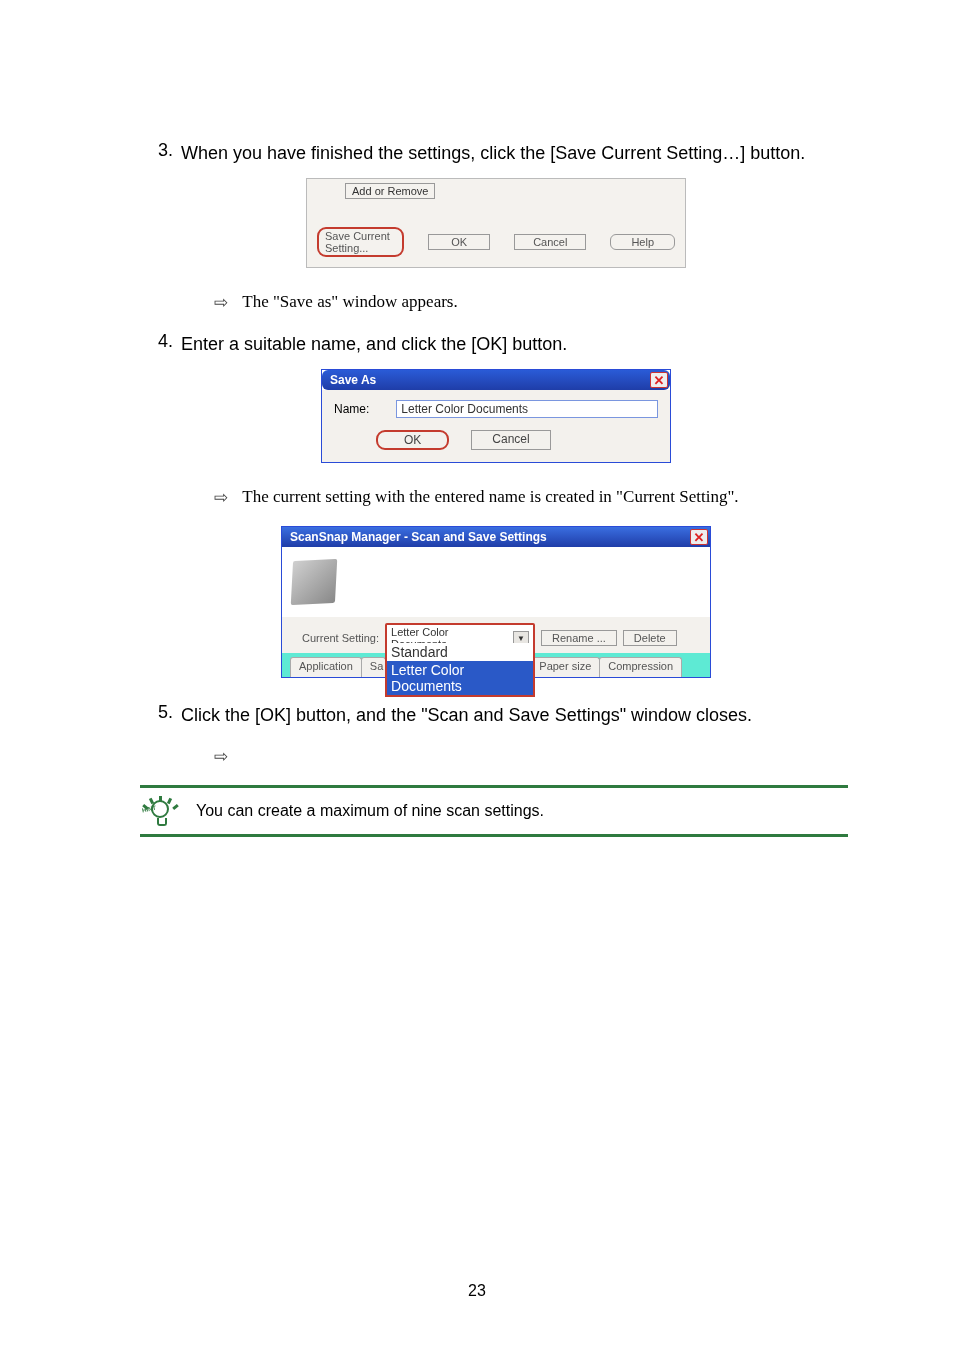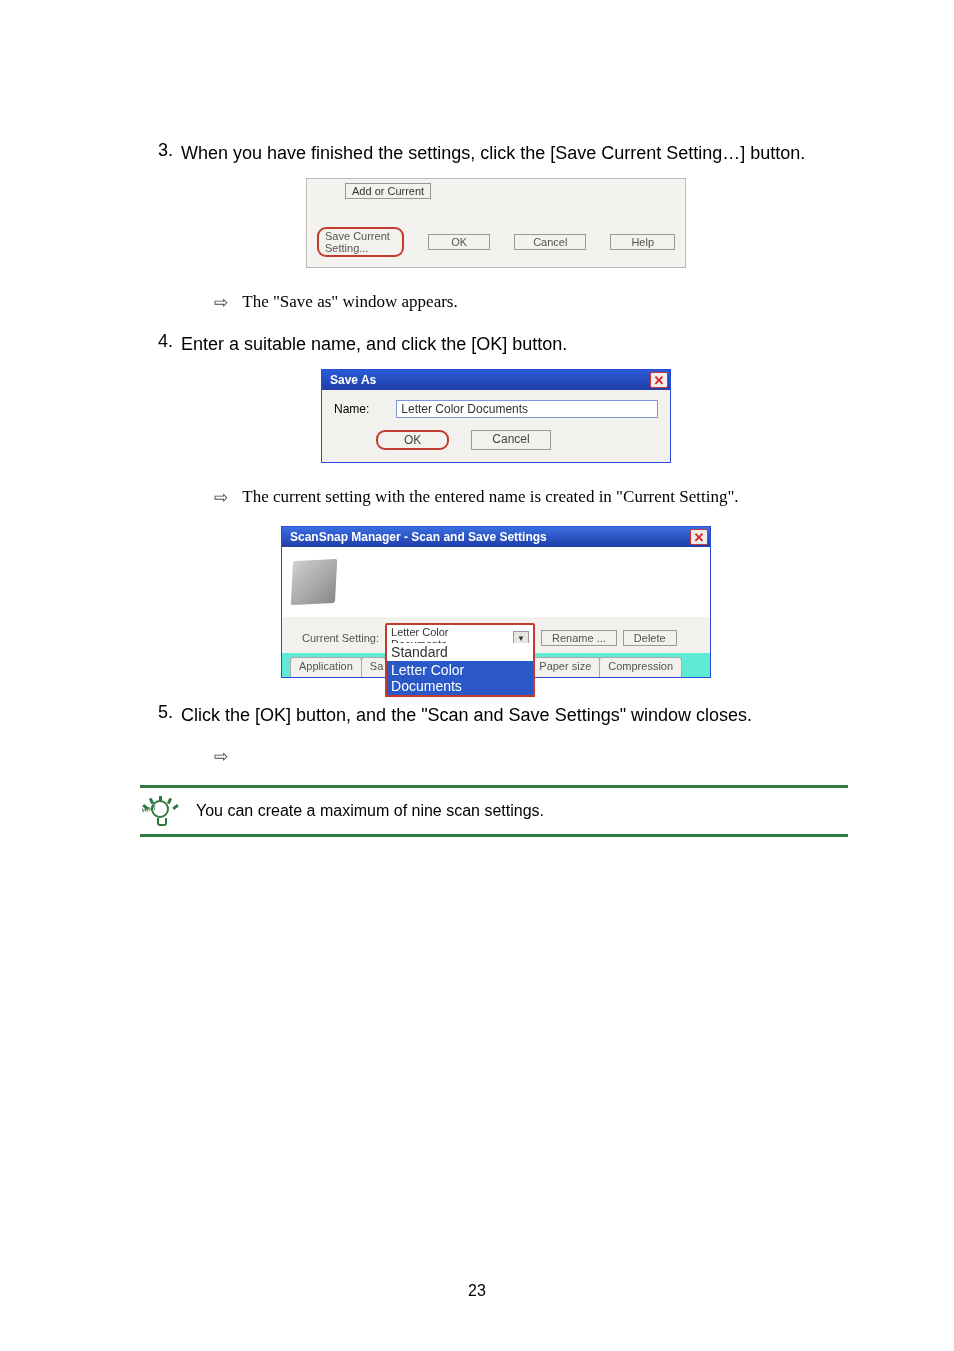--- a/index.html
+++ b/index.html
@@ -17,30 +17,30 @@
     .dlg1 .addbtn { display: inline-block; border: 1px solid #999; background: #f4f2ee; padding: 1px 6px; margin: 2px 0 0 28px; }
     .dlg1 .spacer { height: 28px; }
     .dlg1 .row { display: flex; align-items: center; gap: 24px; }
     .scsbtn {
       display:inline-block; border:2px solid #c43b2e; border-radius:9px;
       padding:1px 6px; font-size:11px; color:#555; background:#f4f2ee;
       position:relative;
     }
     .dlg1 .plain { display:inline-block; border:1px solid #999; padding:1px 18px; background:#f4f2ee; color:#555;}
     .dlg1 .plain.ok{ padding:1px 22px;}
-    .dlg1 .plain.help{ padding:1px 20px;}
+    .dlg1 .plain.help{ padding:1px 20px;border-radius:6px;}
 
     
     .note { display:flex; gap:14px; font-family: 'Times New Roman', serif; font-size: 17px; margin: 4px 0 18px 56px; }
     .note .arrow { color:#444; }
 
     
     .dlg2 { width: 350px; border:1px solid #2a4bd7; font-size:12px; }
     .dlg2 .title { display:flex; align-items:center; justify-content:space-between;
-      background: linear-gradient(to bottom,#2a5bd7,#1f3da8); color:#fff; font-weight:bold; padding:2px 2px 2px 8px; font-size:12px;}
+      background: linear-gradient(to bottom,#2a5bd7,#1f3da8); color:#fff; font-weight:bold; padding:2px 2px 2px 8px; font-size:12px;border-radius:6px;}
     .dlg2 .close { width:18px; height:16px; background:#eee; border:1px solid #c33; color:#d22; font-weight:bold;
       display:flex; align-items:center; justify-content:center; font-size:13px; border-radius:2px;}
     .dlg2 .body { background:#f3f1ed; padding:10px 12px 12px; }
     .dlg2 .namerow { display:flex; align-items:center; gap:27px; margin-bottom:12px;}
     .dlg2 .namebox { flex:1; background:#fff; border:1px solid #7a96df; padding:1px 4px; color:#333;}
     .dlg2 .btnrow { display:flex; gap:22px; margin-left:42px;}
     .dlg2 .okbtn { border:2px solid #c43b2e; border-radius:9px; padding:1px 26px; background:#f3f1ed; color:#444;}
     .dlg2 .cancel { border:1px solid #999; padding:1px 20px; background:#f3f1ed; color:#444;}
 
     
@@ -93,21 +93,21 @@
 
 <div class="page">
 
   <div class="step">
     <div class="step-num">3.</div>
     <div class="step-body">When you have finished the settings, click the [Save Current Setting…] button.</div>
   </div>
 
   <div class="fig">
     <div class="dlg1">
-      <span class="addbtn">Add or Current</span>
+      <span class="addbtn">Add or Remove</span>
       <div class="spacer"></div>
       <div class="row">
         <span class="scsbtn">Save Current Setting...</span>
         <span class="plain ok">OK</span>
         <span class="plain">Cancel</span>
         <span class="plain help">Help</span>
       </div>
     </div>
   </div>
 

